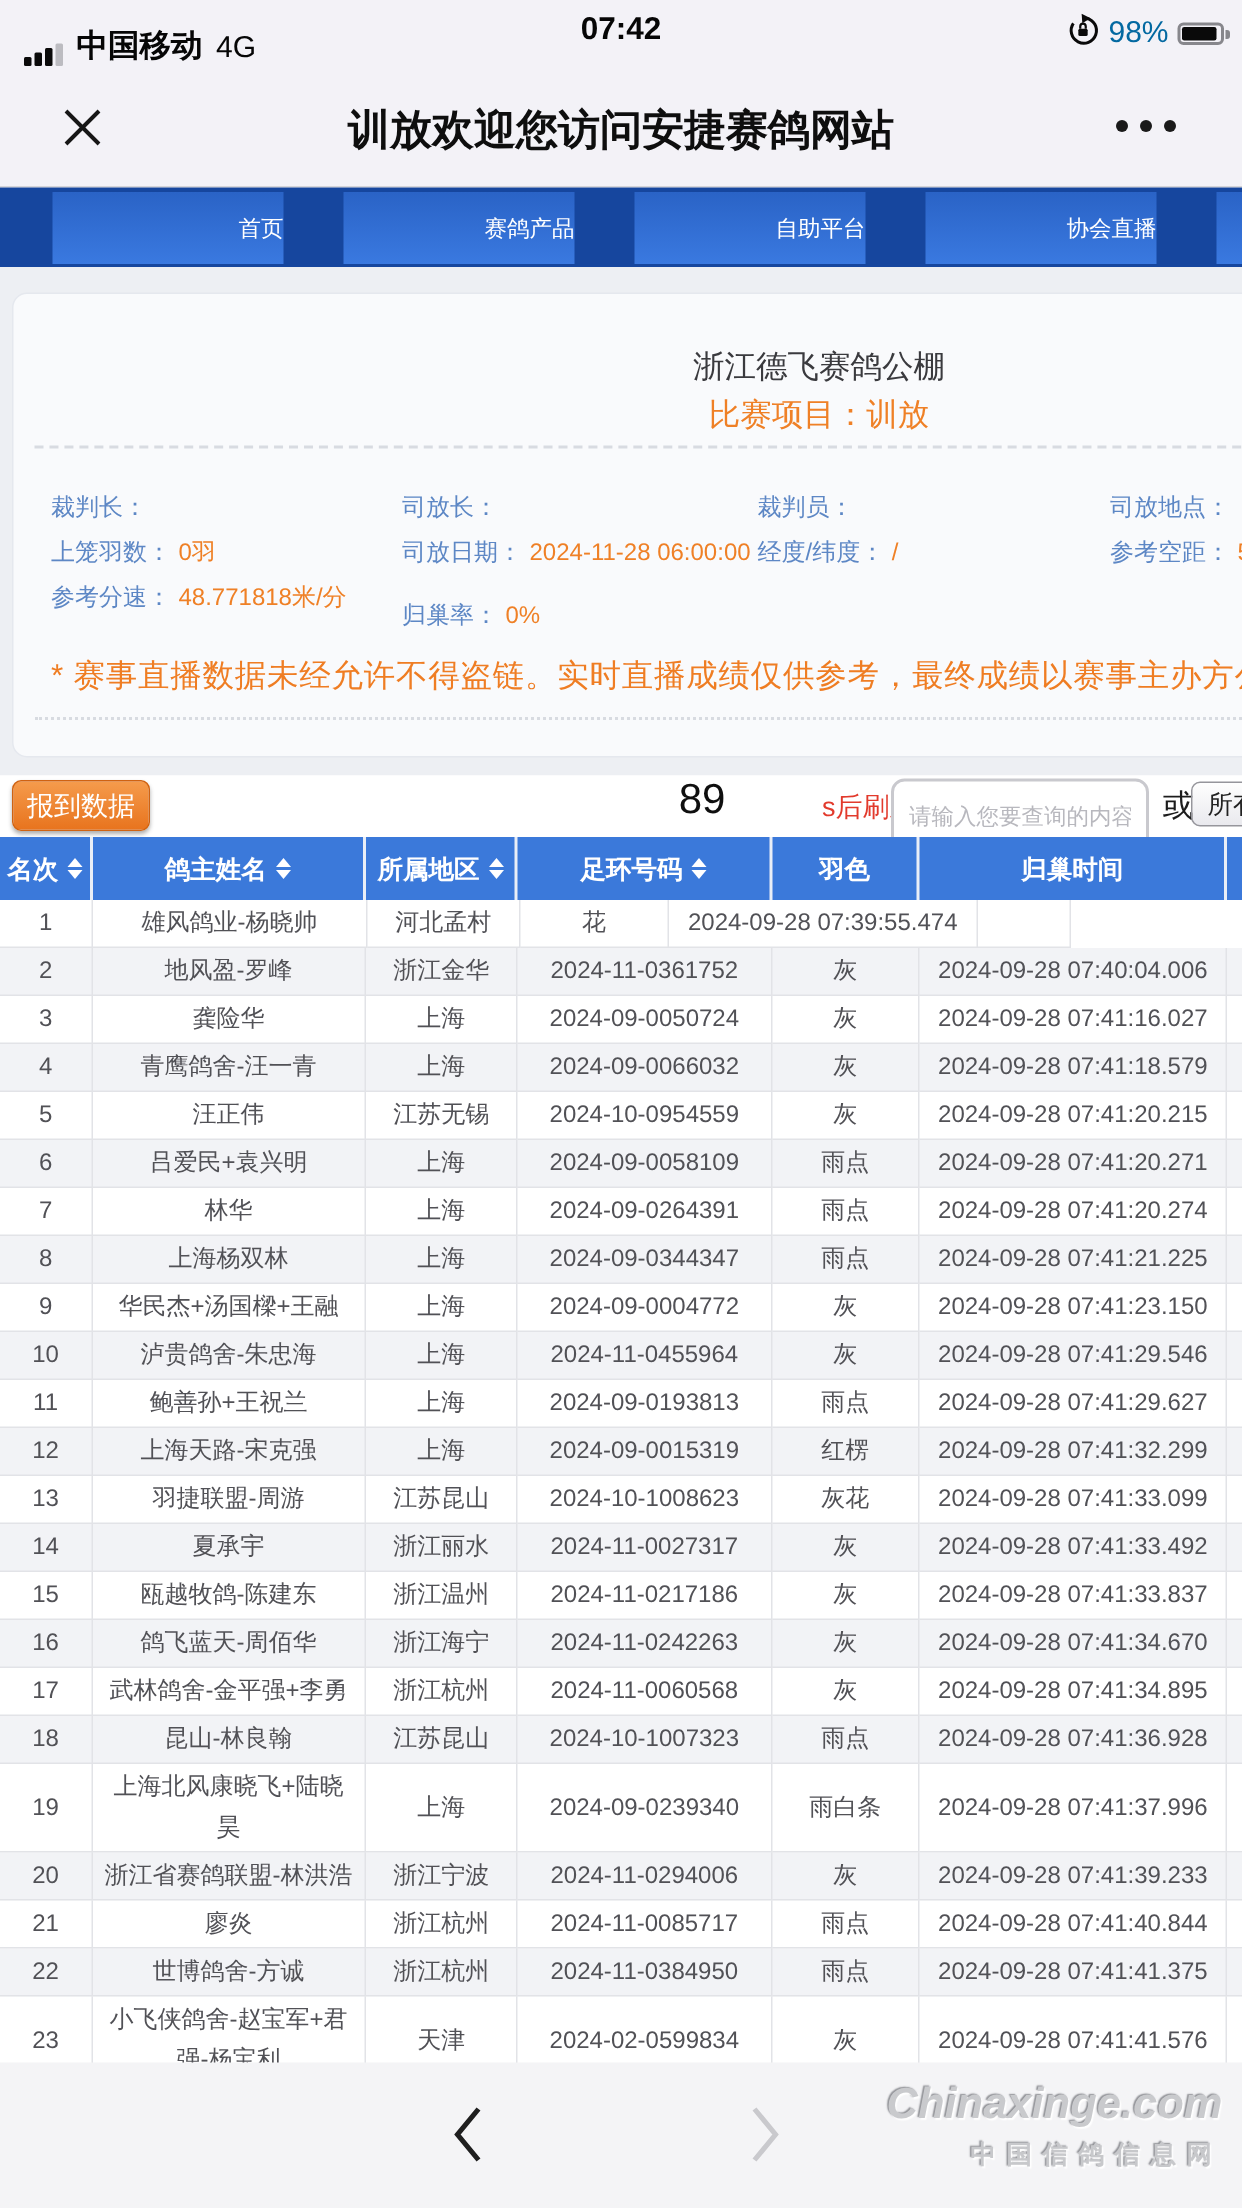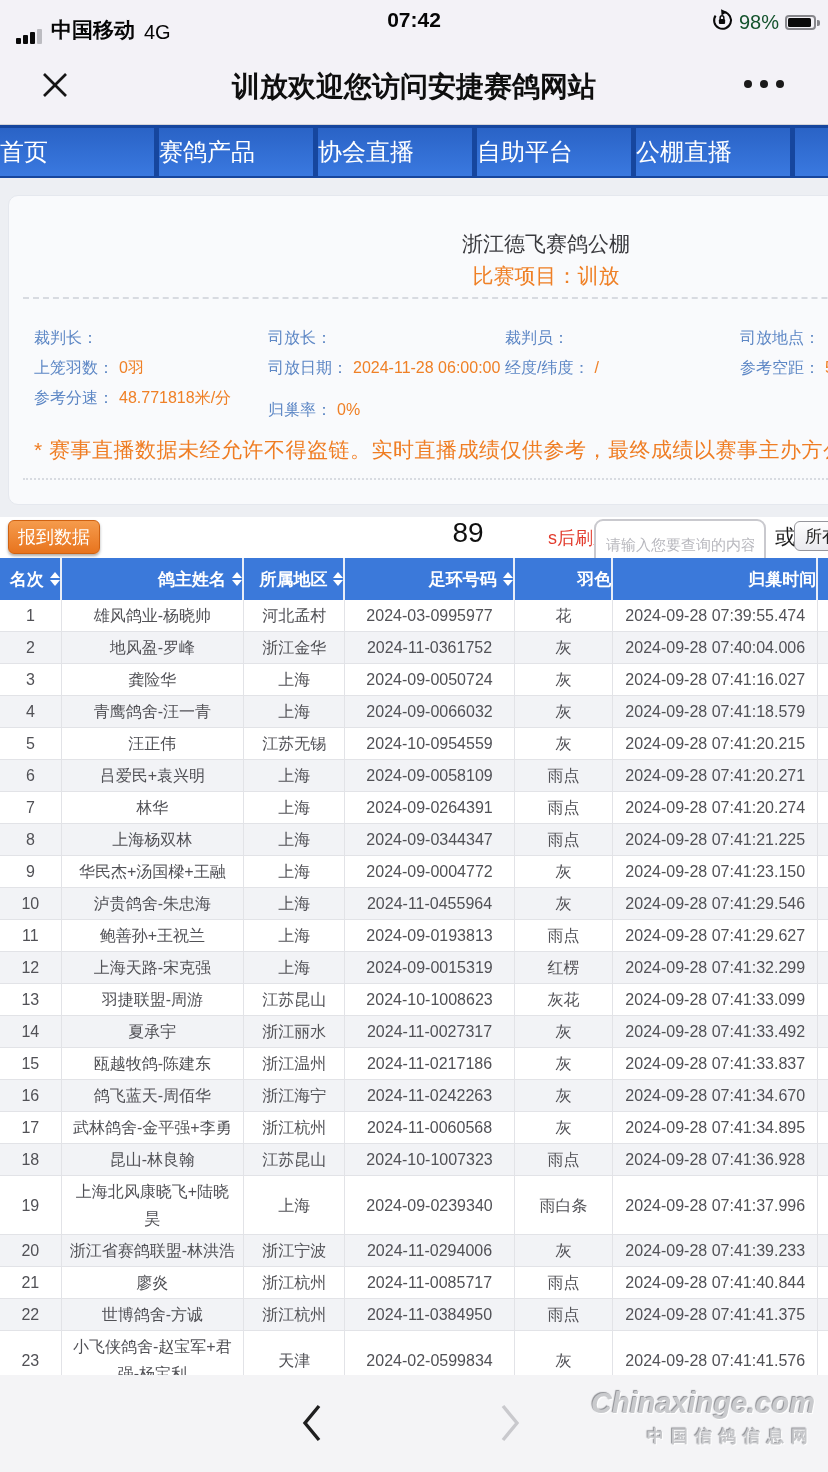--- a/index.html
+++ b/index.html
@@ -9,35 +9,35 @@
   
   .status-bar { position:absolute; top:0; left:0; right:0; height:44px; background:#f3f2f7; }
   .sb-left { position:absolute; left:16px; top:0; height:44px; display:flex; align-items:flex-end; gap:9px; }
   .bars { display:flex; align-items:flex-end; gap:2px; height:16px; }
   .bar { width:5px; border-radius:1px; background:#0a0a0a; }
   .bar.b1{height:6px}.bar.b2{height:9px}.bar.b3{height:12px}.bar.b4{height:15px;background:#bcbcc1}
   .carrier { font-size:21px; font-weight:700; color:#060606; }
   .network { font-size:20px; color:#060606; }
   .sb-time { position:absolute; left:0; right:0; top:8px; text-align:center; font-size:21px; font-weight:700; color:#060606; }
   .sb-right { position:absolute; right:12px; top:0; height:44px; display:flex; align-items:center; gap:6px; }
-  .batt-pct { font-size:20px; color:#14532d; }
+  .batt-pct { font-size:20px; color:#0369a1; }
   .batt { position:relative; width:31px; height:15px; border:2px solid #87878c; border-radius:4px; }
   .batt i { position:absolute; left:1px; top:1px; bottom:1px; width:23px; background:#0a0a0a; border-radius:1.5px; }
   .batt::after { content:''; position:absolute; right:-6px; top:3px; width:3px; height:6px; background:#87878c; border-radius:0 2px 2px 0; }
 
   
   .browser-bar { position:absolute; top:44px; left:0; right:0; height:81px; background:#f3f2f7; border-bottom:1px solid #d4d4d8; }
   .close-btn { position:absolute; left:40px; top:26px; width:30px; height:30px; }
   .page-title { position:absolute; left:90px; right:90px; top:24px; text-align:center; font-size:28px; font-weight:700; color:#0e0e0e; white-space:nowrap; }
   .dots { position:absolute; right:44px; top:36px; display:flex; gap:8px; }
   .dot { width:8px; height:8px; border-radius:50%; background:#1a1a1a; }
 
   
   .nav-bar { position:absolute; top:125px; left:0; right:0; height:53px; background:#16469e; display:flex; gap:5px; padding:3px 0 2px 0; }
-  .nav-tab { flex:0 0 154px; background:linear-gradient(180deg,#2a63c6 0%,#3a79e0 100%); color:#fff; font-size:24px; display:flex; align-items:center; justify-content:flex-start; cursor:pointer; }
+  .nav-tab { flex:0 0 154px; background:linear-gradient(180deg,#2a63c6 0%,#3a79e0 100%); color:#fff; font-size:15px; display:flex; align-items:center; justify-content:flex-end; cursor:pointer;margin-left:35px; }
 
   
   .content-top { position:absolute; top:178px; left:0; right:0; height:339px; background:#edeff3; }
   .card { position:absolute; left:8px; top:17px; width:1074px; height:310px; background:#f9fafc; border:1px solid #e5e8ee; border-radius:10px; }
   .card-title { position:absolute; left:537px; top:34px; transform:translateX(-50%); font-size:21px; color:#3a3a3e; white-space:nowrap; }
   .card-sub { position:absolute; left:537px; top:66px; transform:translateX(-50%); font-size:21px; color:#ef8026; white-space:nowrap; }
   .sep1 { position:absolute; left:14px; right:14px; top:101px; border-top:2px dashed #d8dbe1; }
   .sep2 { position:absolute; left:14px; right:14px; top:282px; border-top:2px dotted #d8dbe1; }
   .field { position:absolute; font-size:16px; white-space:nowrap; }
   .field .lbl { color:#5d87c5; }
@@ -51,21 +51,21 @@
   .countdown { position:absolute; left:441px; top:0; width:54px; text-align:center; font-size:28px; color:#0f0f0f; }
   .refresh { position:absolute; left:501px; top:9px; font-size:18px; color:#e23a2c; white-space:nowrap;margin-left:47px; }
   .search { position:absolute; left:594px; top:2px; width:172px; height:51px; border:2px solid #c9c9ce; border-radius:9px; background:#fff; font-size:15px; color:#333; padding:0 10px; outline:none; font-family:inherit; }
   .search::placeholder { color:#b8b8be; }
   .or { position:absolute; left:775px; top:6px; font-size:21px; color:#1c1c1c; }
   .filter-btn { position:absolute; left:794px; top:4px; height:30px; padding:0 10px; border:1px solid #96969c; border-radius:6px; background:linear-gradient(180deg,#fefefe,#e9e9ee); font-size:17px; color:#222; display:flex; align-items:center; white-space:nowrap; }
 
   
   .table { position:absolute; top:41px; left:0; width:880px; }
   .thead { display:flex; height:42px; background:#3b79da; }
-  .th { display:flex; align-items:center; justify-content:flex-end; gap:6px; color:#fff; font-size:17px; font-weight:700; border-right:2px solid #e9eef7; cursor:pointer; }
+  .th { display:flex; align-items:center; justify-content:center; gap:6px; color:#fff; font-size:17px; font-weight:700; border-right:2px solid #e9eef7; cursor:pointer; }
   .th:last-child { border-right:none; }
   .sort { display:inline-flex; flex-direction:column; gap:2px; }
   .sort .up { width:0; height:0; border-left:5px solid transparent; border-right:5px solid transparent; border-bottom:6px solid #fff; }
   .sort .down { width:0; height:0; border-left:5px solid transparent; border-right:5px solid transparent; border-top:6px solid #fff; }
   .tr { display:flex; min-height:32px; background:#fff; }
   .tbody .tr:nth-child(even) { background:#f2f3f6; }
   .td { display:flex; align-items:center; justify-content:center; text-align:center; font-size:16px; line-height:27px; color:#515156; border-right:1px solid #e2e3e7; border-bottom:1px solid #e2e3e7; padding:2px 6px; }
   .td:first-child, .th:first-child { border-left:none; }
   .c0{width:62px}.c1{width:183px}.c2{width:102px}.c3{width:170px}.c4{width:99px}.c5{width:206px}.c6{width:62px}
   .partial .td { height:8px; min-height:8px; padding:0; border-bottom:none; }
@@ -128,24 +128,24 @@
   </div>
 
   <div class="nav-bar">
     <div class="nav-tab">
         <span>首页</span>
       </div>
       <div class="nav-tab">
         <span>赛鸽产品</span>
       </div>
       <div class="nav-tab">
+        <span>自助平台</span>
+      </div>
+      <div class="nav-tab">
         <span>协会直播</span>
-      </div>
-      <div class="nav-tab">
-        <span>自助平台</span>
       </div>
       <div class="nav-tab">
         <span>公棚直播</span>
       </div>
       <div class="nav-tab">
         <span></span>
       </div>
   </div>
 
   <div class="content-top">
@@ -229,21 +229,20 @@
           </div>
         <div class="th c6">
             <span></span>
           </div>
       </div>
       <div class="tbody">
         <div class="tr">
             <div class="td c0">1</div>
             <div class="td c1">雄风鸽业-杨晓帅</div>
             <div class="td c2">河北孟村</div>
-            <div class="td c3">2024-03-0995977</div>
             <div class="td c4">花</div>
             <div class="td c5">2024-09-28 07:39:55.474</div>
             <div class="td c6"></div>
           </div>
           <div class="tr">
             <div class="td c0">2</div>
             <div class="td c1">地风盈-罗峰</div>
             <div class="td c2">浙江金华</div>
             <div class="td c3">2024-11-0361752</div>
             <div class="td c4">灰</div>

